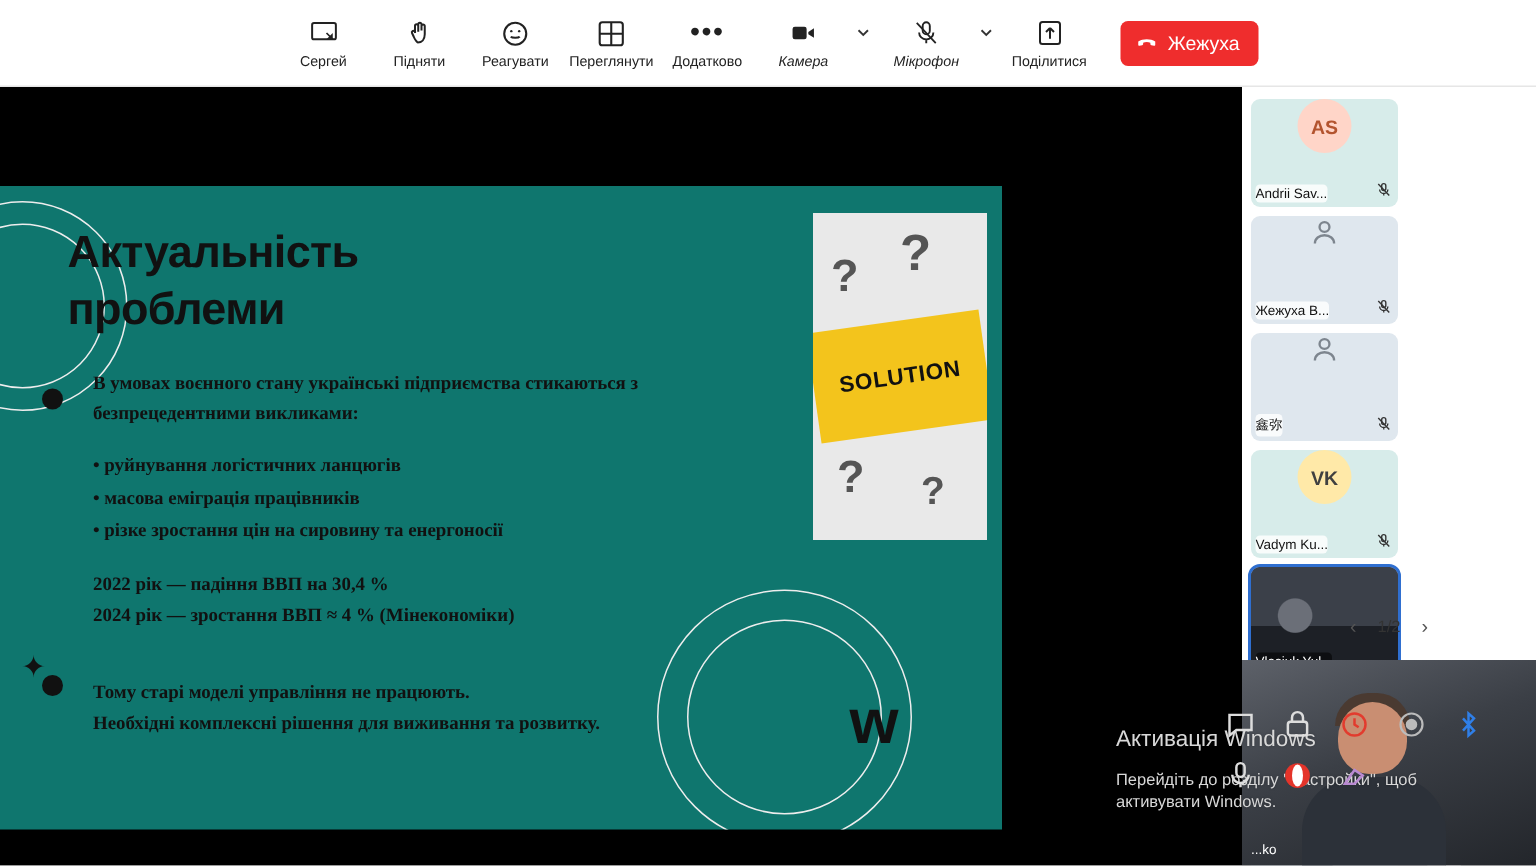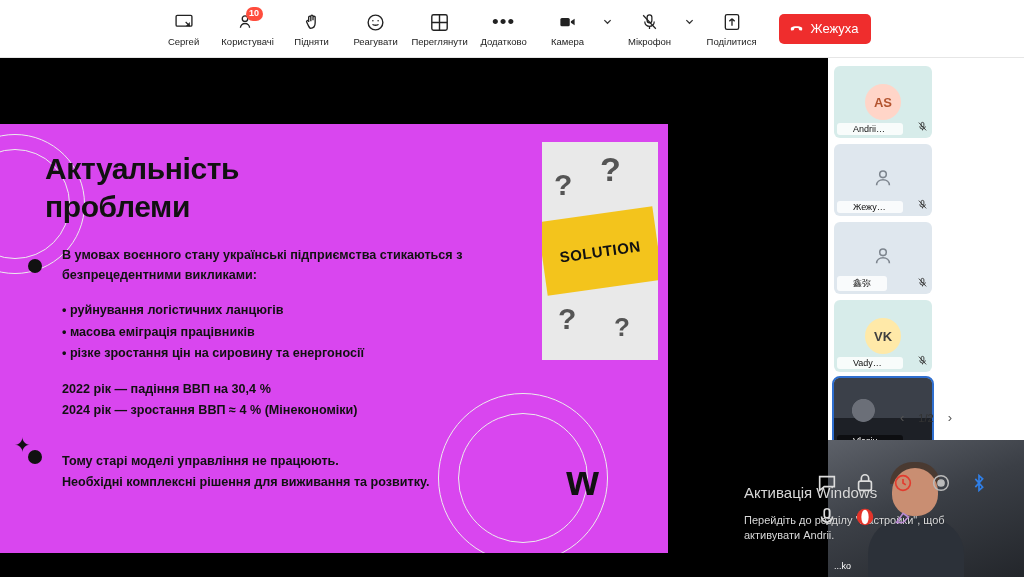--- a/index.html
+++ b/index.html
@@ -18,21 +18,21 @@
     display: flex; align-items: center; justify-content: center;
     border-bottom: 1px solid #e6e6e6;
   }
   .tb-inner { display: flex; align-items: center; gap: 2px; }
   .tb-item {
     display: flex; flex-direction: column; align-items: center; justify-content: center;
     width: 62px; height: 52px; cursor: pointer; color: #222;
   }
   .tb-item .lbl { font-size: 9.5px; margin-top: 2px; white-space: nowrap; }
   .tb-icon { position: relative; width: 26px; height: 24px; display: flex; align-items: center; justify-content: center; }
-  .tb-split { display: flex; align-items: flex-start; }
+  .tb-split { display: flex; align-items: flex-start; font-style: italic; }
   .caret {
     width: 18px; height: 52px; display: flex; align-items: flex-start; justify-content: center;
     padding-top: 14px; cursor: pointer;
   }
   .caret svg { width: 9px; height: 9px; }
   .badge {
     position: absolute; top: -3px; right: -2px;
     background: #ff4d3d; color: #fff; font-size: 9px; line-height: 13px;
     min-width: 17px; height: 14px; border-radius: 7px; text-align: center; padding: 0 3px;
     font-weight: bold;
@@ -46,30 +46,30 @@
   }
   .dotdot { font-size: 19px; letter-spacing: 1px; line-height: 16px; }
 
   
   .stage {
     position: absolute; left: 0; top: 58px; width: 828px; height: 519px;
     background: #000;
   }
   .slide {
     position: absolute; left: 0; top: 66px; width: 668px; height: 429px;
-    background: #d946ef; overflow: hidden; padding-left: 48px;
+    background: #0f766e; overflow: hidden; padding-left: 48px;
   }
   .slide-title {
     position: absolute; left: 45px; top: 26px;
     font-size: 30px; font-weight: bold; color: #111; line-height: 1.25;
     letter-spacing: -0.4px; white-space: pre-line;
   }
   .slide-body {
     position: absolute; left: 62px; top: 122px; width: 470px;
-    font-size: 12.6px; color: #111; line-height: 1.55; font-weight: bold;
+    font-size: 12.6px; color: #111; line-height: 1.55; font-weight: bold; font-family: Liberation Serif, serif;
   }
   .slide-body p { margin-bottom: 9px; }
   .blk-gap { height: 7px; }
   .bullet-dot {
     position: absolute; width: 14px; height: 14px; border-radius: 50%;
     background: #111; left: 28px;
   }
   .puzzle {
     position: absolute; right: 10px; top: 18px; width: 116px; height: 218px;
     background: #e9e9e9; overflow: hidden;
@@ -98,36 +98,36 @@
     position: absolute; right: 0; top: 58px; width: 196px; height: 519px;
     background: #ffffff;
   }
   .tiles {
     position: absolute; left: 6px; top: 8px;
     display: flex; flex-wrap: wrap; gap: 6px; width: 190px;
   }
   .tile {
     width: 98px; height: 72px; border-radius: 6px;
     background: #d7ecea; position: relative; overflow: hidden;
-    display: flex; align-items: center; justify-content: center;
+    display: flex; align-items: flex-start; justify-content: center;
   }
   .tile.alt { background: #dfe7ee; }
   .tile.active { outline: 2px solid #2f6fd0; }
   .tile.video { background: #2a2a33; }
   .tile .av-circle {
     width: 36px; height: 36px; border-radius: 50%;
     background: #ffd5c8; color: #b3542f; font-size: 13px; font-weight: bold;
     display: flex; align-items: center; justify-content: center;
   }
   .tile .av-circle.yellow { background: #ffe9a8; color: #404040; }
   .tile .av-person svg { width: 22px; height: 22px; }
   .tile .name {
     position: absolute; left: 3px; bottom: 3px;
     background: rgba(255,255,255,0.82); color: #111;
-    font-size: 9px; padding: 1px 16px; border-radius: 3px;
+    font-size: 9px; padding: 1px 0; border-radius: 3px;
     max-width: 66px; overflow: hidden; text-overflow: ellipsis; white-space: nowrap;
   }
   .tile.video .name { background: rgba(0,0,0,0.55); color: #fff; }
   .tile .mic-off {
     position: absolute; right: 4px; bottom: 5px; width: 11px; height: 13px;
   }
   .video-bg {
     position: absolute; inset: 0;
     background:
       radial-gradient(circle at 30% 45%, #6b6f78 0 14%, transparent 15%),
@@ -194,30 +194,20 @@
         <div class="tb-icon">
           <svg viewBox="0 0 24 24" width="22" height="20" fill="none" stroke="#222" stroke-width="1.6">
             <rect x="2.5" y="4" width="19" height="13" rx="1.5"></rect>
             <path d="M14 12l5 5" stroke-width="1.4"></path>
             <path d="M14 17h5v-5" fill="#222" stroke="none"></path>
           </svg>
         </div>
         <div class="lbl">Сергей</div>
       </div>
 
-      <div class="tb-item">
-        <div class="tb-icon">
-          <svg viewBox="0 0 24 24" width="21" height="20" fill="none" stroke="#222" stroke-width="1.6">
-            <circle cx="9" cy="8" r="3.3"></circle>
-            <path d="M3.5 19c0-3.2 2.6-5.2 5.5-5.2s5.5 2 5.5 5.2"></path>
-          </svg>
-          <span class="badge">10</span>
-        </div>
-        <div class="lbl">Користувачі</div>
-      </div>
 
       <div class="tb-item">
         <div class="tb-icon">
           <svg viewBox="0 0 24 24" width="20" height="20" fill="none" stroke="#222" stroke-width="1.6">
             <path d="M8 12V6.2a1.3 1.3 0 012.6 0V11m0-1.2V5a1.3 1.3 0 012.6 0v5m0-.8V6.4a1.3 1.3 0 012.6 0V13c0 4-2.3 6.6-5.6 6.6C10 19.6 8 17.6 7 15l-1.4-3a1.2 1.2 0 012-1.3l.9 1"></path>
           </svg>
         </div>
         <div class="lbl">Підняти</div>
       </div>
 
@@ -449,21 +439,21 @@
         <rect x="9" y="3" width="6" height="10" rx="3"></rect>
           <path d="M6 11.5a6 6 0 0012 0M12 17.5v3"></path>
           <path d="M4 3.5l16 17"></path>
       </svg>
     </div>
   </div>
 
   <div class="wm">
     <div class="wm-t">Активація Windows</div>
     <div class="wm-s">Перейдіть до розділу "Настройки", щоб</div>
-    <div class="wm-s">активувати Andrii.</div>
+    <div class="wm-s">активувати Windows.</div>
   </div>
 
   <div class="tray">
     <span class="tray-ico">
       <svg viewBox="0 0 24 24" fill="none" stroke="#ddd" stroke-width="1.8">
           <path d="M4 5h16v11H9l-5 4z"></path>
         </svg>
     </span>
     <span class="tray-ico">
       <svg viewBox="0 0 24 24" fill="none" stroke="#ddd" stroke-width="1.8">

